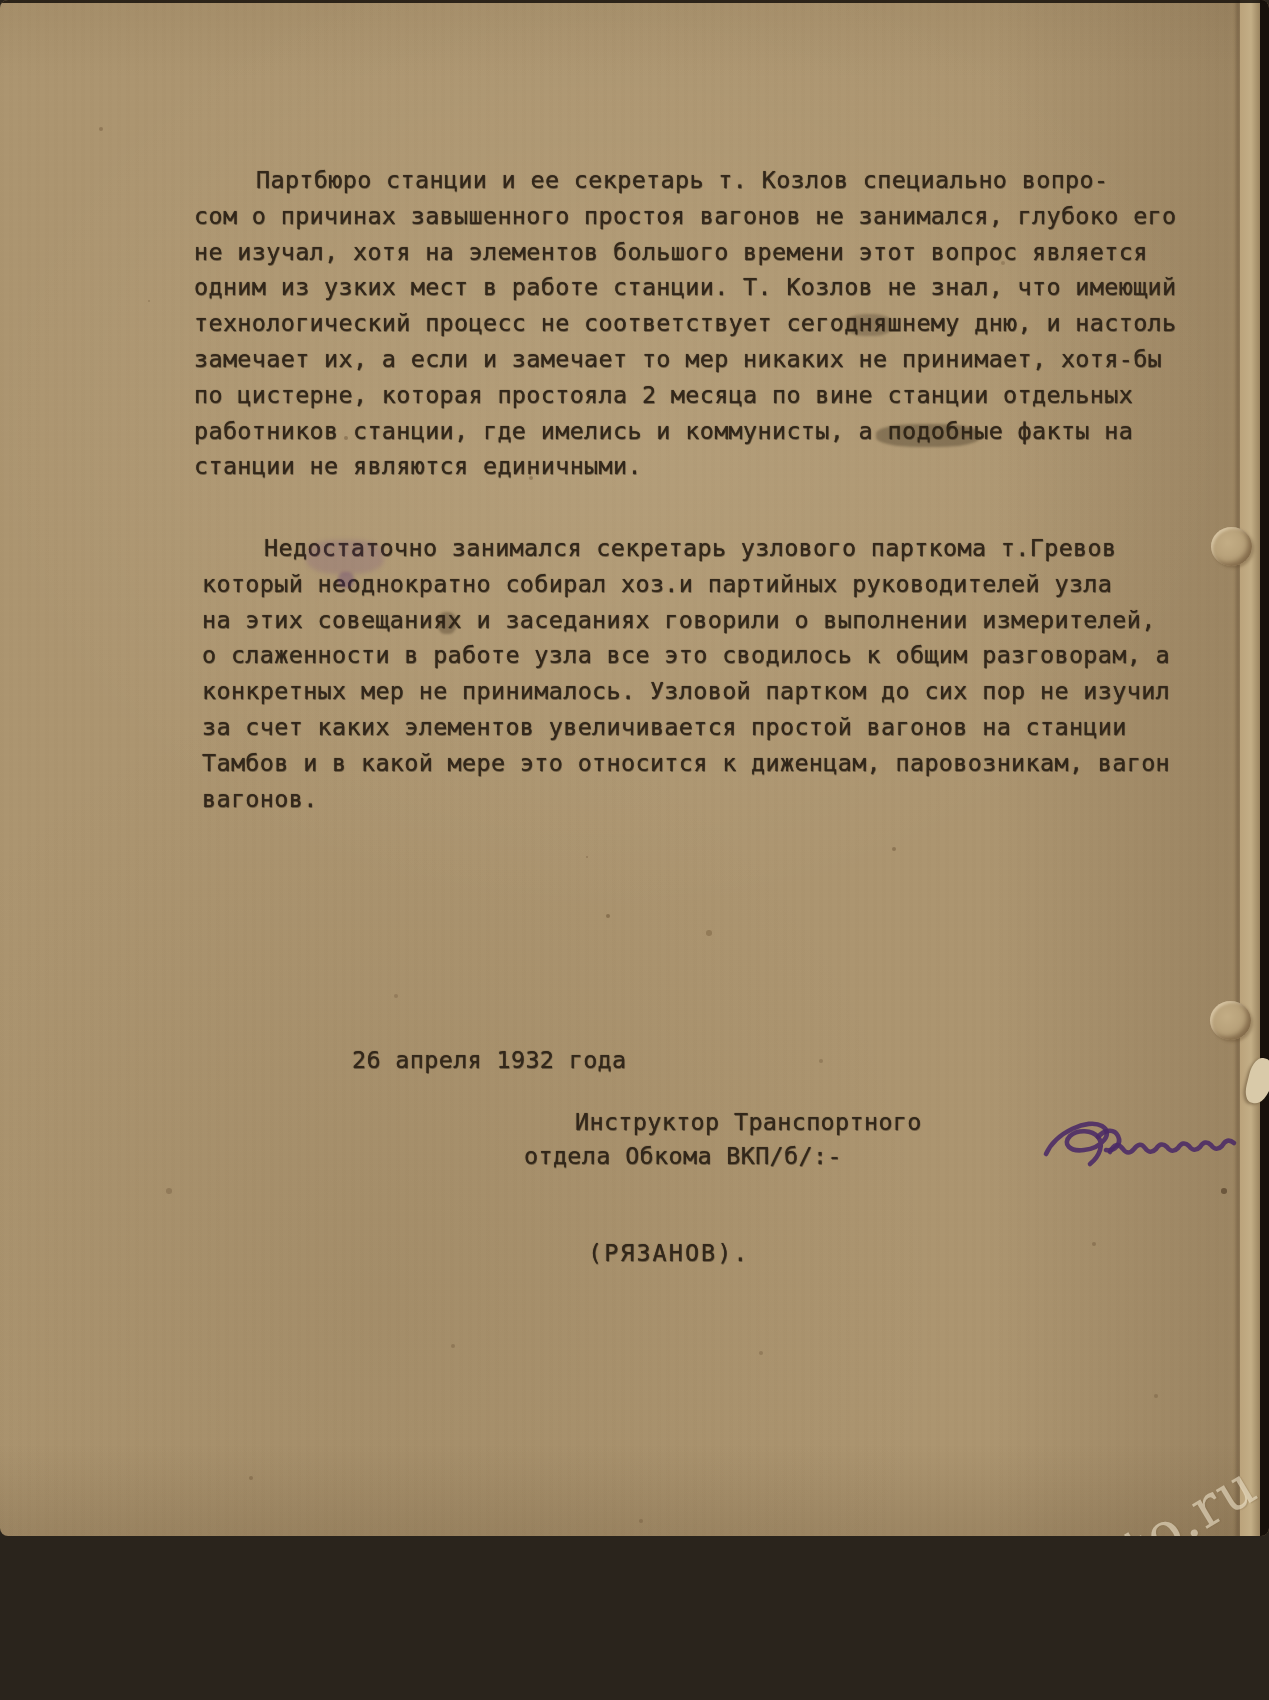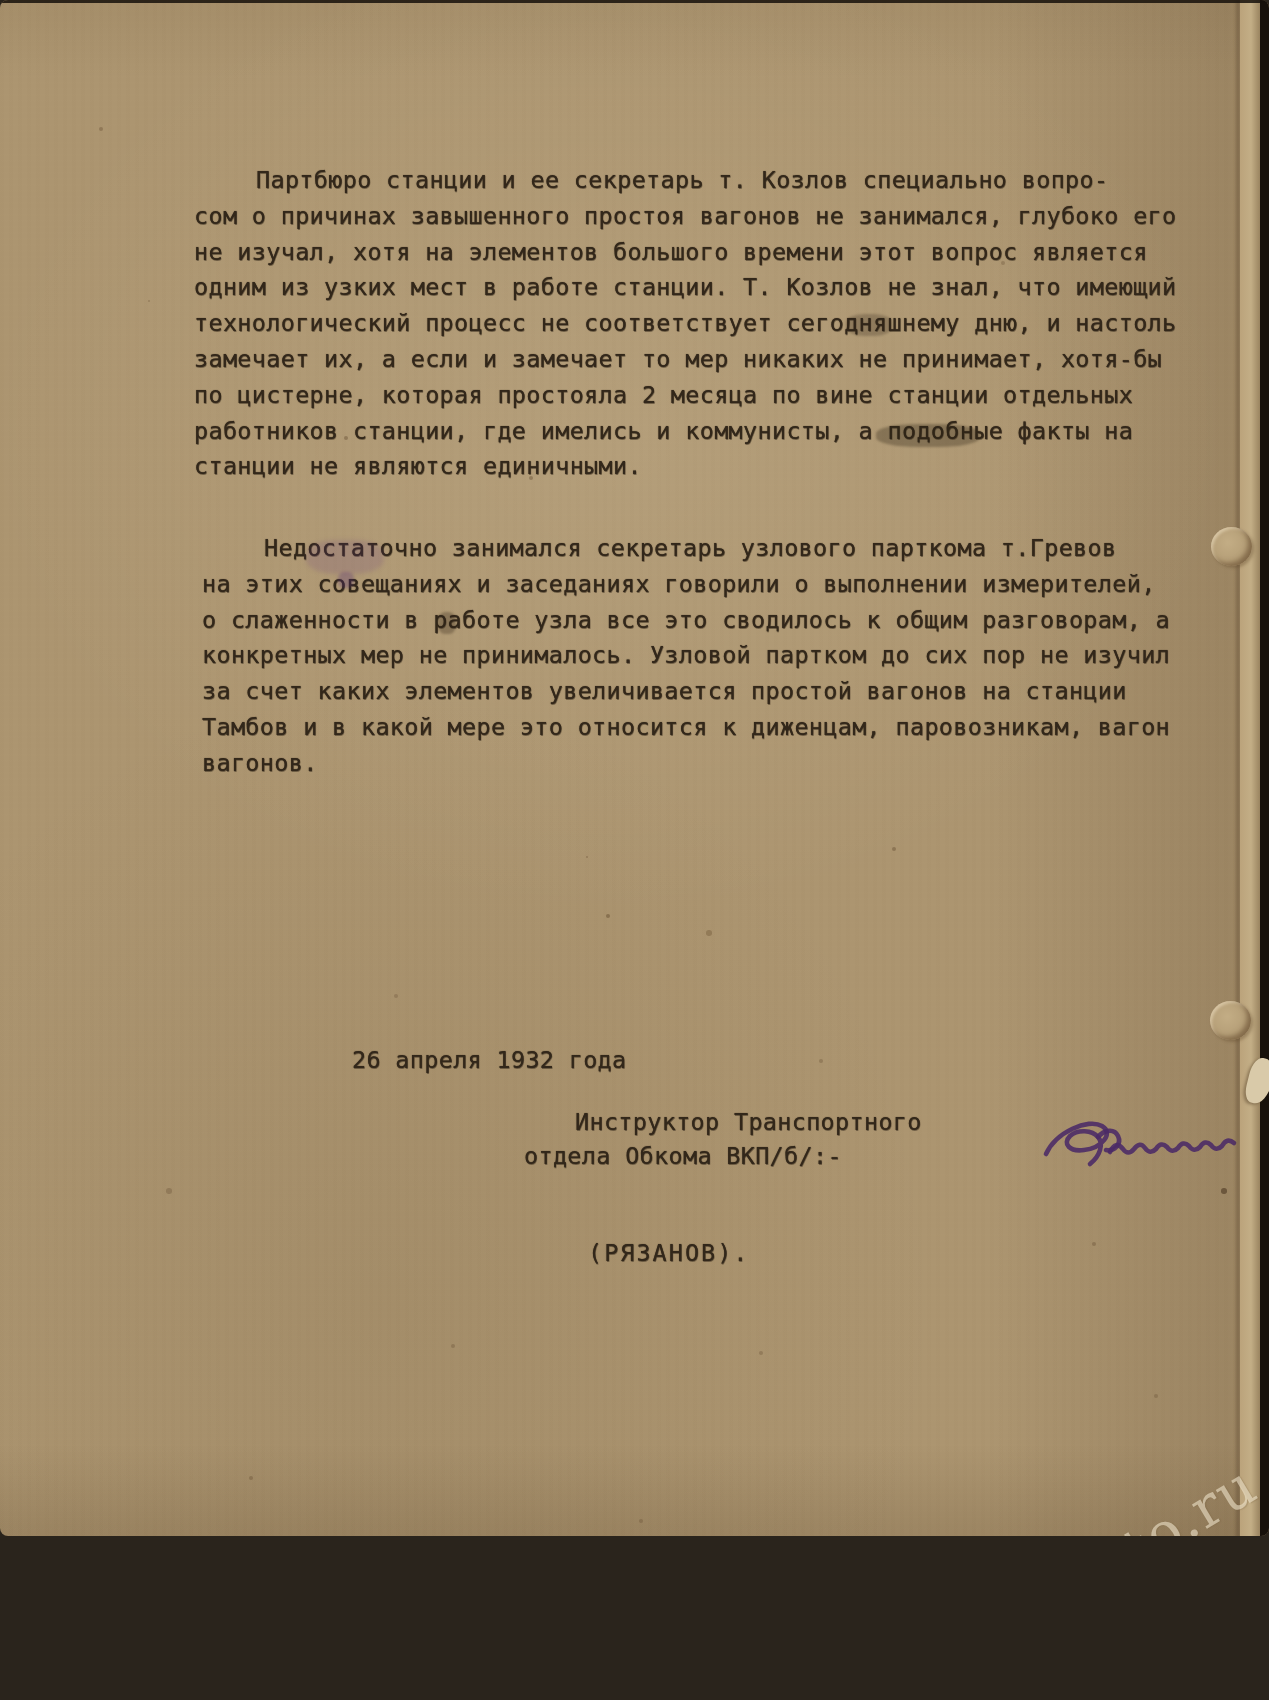--- a/index.html
+++ b/index.html
@@ -104,20 +104,21 @@
     <div class="line">одним из узких мест в работе станции. Т. Козлов не знал, что имеющий</div>
     <div class="line">технологический процесс не соответствует сегодняшнему дню, и настоль</div>
     <div class="line">замечает их, а если и замечает то мер никаких не принимает, хотя-бы</div>
     <div class="line">по цистерне, которая простояла 2 месяца по вине станции отдельных</div>
     <div class="line">работников станции, где имелись и коммунисты, а подобные факты на</div>
     <div class="line">станции не являются единичными.</div>
   </div>
 
   <div class="typed para p2">
     <div class="line indent">Недостаточно занимался секретарь узлового парткома т.Гревов</div>
+    <div class="line">который неоднократно собирал хоз.и партийных руководителей узла</div>
     <div class="line">на этих совещаниях и заседаниях говорили о выполнении измерителей,</div>
     <div class="line">о слаженности в работе узла все это сводилось к общим разговорам, а</div>
     <div class="line">конкретных мер не принималось. Узловой партком до сих пор не изучил</div>
     <div class="line">за счет каких элементов увеличивается простой вагонов на станции</div>
     <div class="line">Тамбов и в какой мере это относится к диженцам, паровозникам, вагон</div>
     <div class="line">вагонов.</div>
   </div>
 
   <div class="typed date-line">26 апреля 1932 года</div>
   <div class="typed sig-title-1">Инструктор Транспортного</div>

